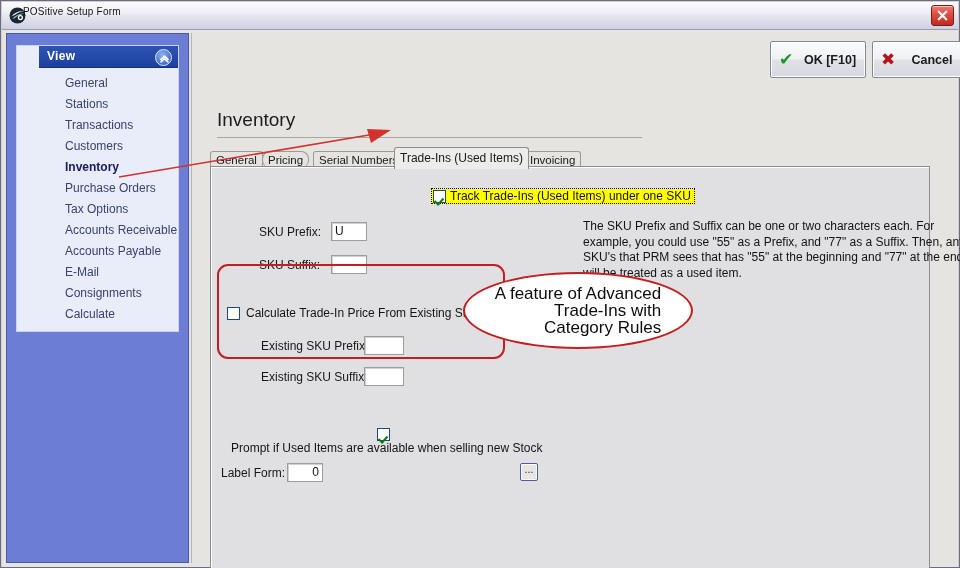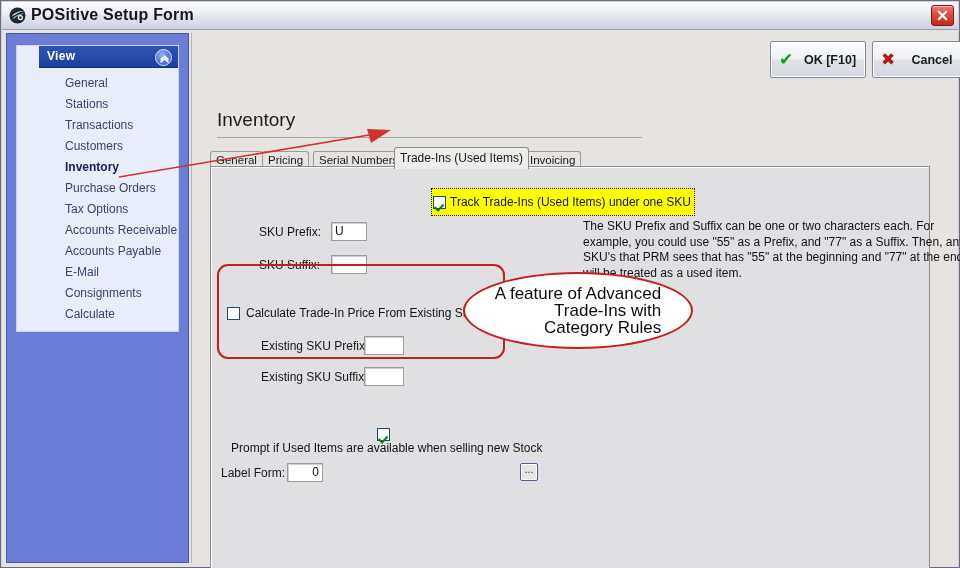--- a/index.html
+++ b/index.html
@@ -27,22 +27,22 @@
     width: 956px; height: 28px;
     background: linear-gradient(to bottom,
        #fbfbfd 0%, #eef0f6 38%, #e3e5ee 55%, #d8dbe8 78%, #ccd0e0 100%);
     border-bottom: 1px solid #9a9ab4;
   }
   #title-icon {
     position: absolute; left: 7px; top: 5px;
     width: 17px; height: 17px;
   }
   #title-text {
-    position: absolute; left: 29px; top: 4px;
-    font-size: 16px; font-weight: bold;
+    position: absolute; left: 21px; top: 4px;
+    font-size: 10px; font-weight: normal;
     color: #15151e;
     letter-spacing: .2px;
     white-space: nowrap;
   }
   #close-btn {
     position: absolute; right: 4px; top: 3px;
     width: 23px; height: 21px;
     border-radius: 3px;
     background: linear-gradient(to bottom, #f07a72 0%, #e04a3f 45%, #bf2a20 100%);
     border: 1px solid #7e1a14;
@@ -192,21 +192,21 @@
     position: absolute; left: 18px; top: 133px;
     width: 720px; height: 410px;
     background: #e0dfe2;
     border: 1px solid #8e8d8a;
     box-shadow: inset 1px 1px 0 #ffffff;
   }
 
   
   #hl-check {
     position: absolute; left: 220px; top: 21px;
-    height: 28px;
+    height: 16px;
     background: #ffff00;
     border: 1px dotted #101010;
     display: flex; align-items: center;
     padding: 0 3px 0 1px;
     cursor: pointer;
     justify-content: space-between;
   }
   .cb {
     width: 13px; height: 13px;
     background: #ffffff;
@@ -368,21 +368,21 @@
           <span class="glyph">✖</span>
           <span class="blabel">Cancel</span>
         </div>
       </div>
 
       <div id="page-title">Inventory</div>
       <div id="title-rule"></div>
 
       <div id="tabstrip">
         <div class="tab" style="left:0px;">General</div>
-        <div class="tab" style="left:52px;">Pricing</div>
+        <div class="tab" style="left:52px;border-radius:8px;">Pricing</div>
         <div class="tab" style="left:103px;">Serial Numbers</div>
         <div class="tab active" style="left:184px;">Trade-Ins (Used Items)</div>
         <div class="tab" style="left:314px;">Invoicing</div>
       </div>
 
       <div id="tabbody">
 
         <div id="hl-check">
           <span class="cb checked"></span>
           <span id="hl-check-label">Track Trade-Ins (Used Items) under one SKU</span>

